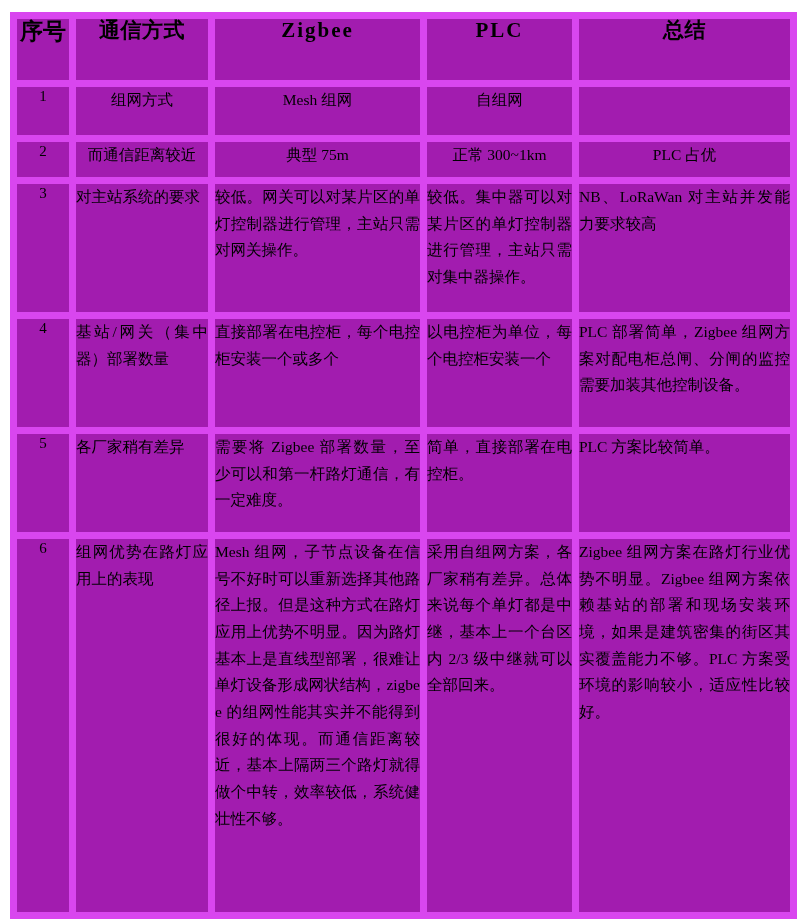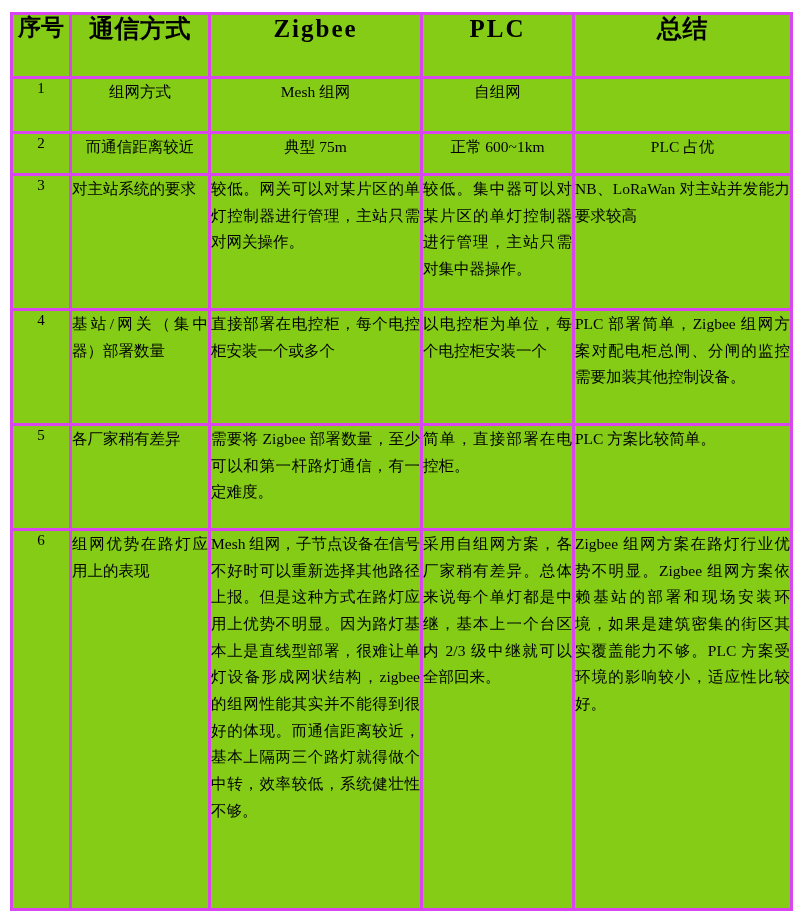--- a/index.html
+++ b/index.html
@@ -32,24 +32,24 @@
   }
 
   table.cmp col.c-no    { width: 59px; }
   table.cmp col.c-mode  { width: 139px; }
   table.cmp col.c-zig   { width: 212px; }
   table.cmp col.c-plc   { width: 152px; }
   table.cmp col.c-sum   { width: 218px; }
 
   table.cmp td,
   table.cmp th {
-    border: 3px solid #d946ef;
+    border: 7px solid #d946ef;
     padding: 0;
     vertical-align: top;
-    background: #84cc16;
+    background: #a21caf;
   }
 
   
   td.no, th.no {
     border-color: #7a7a7a;
     border-right-color: #7a7a7a;
   }
   td.no {
     vertical-align: middle;
     text-align: center;
@@ -57,21 +57,21 @@
     line-height: 1.2;
     font-family: "Liberation Serif", "DejaVu Serif", serif;
   }
 
   
   thead th {
     height: 61px;
     text-align: center;
     vertical-align: middle;
     font-weight: bold;
-    font-size: 25px;
+    font-size: 21px;
     line-height: 1.1;
     letter-spacing: 0.5px;
   }
   thead th.no {
     font-size: 23px;
     letter-spacing: 0;
   }
   thead th.latin {
     font-family: Liberation Serif, serif;
     letter-spacing: 2px;
@@ -129,21 +129,21 @@
         <td class="cell">组网方式</td>
         <td class="cell">Mesh 组网</td>
         <td class="cell">自组网</td>
         <td class="cell"></td>
       </tr>
 
       <tr class="r2">
         <td class="no">2</td>
         <td class="cell">而通信距离较近</td>
         <td class="cell">典型 75m</td>
-        <td class="cell">正常 600~1km</td>
+        <td class="cell">正常 300~1km</td>
         <td class="cell">PLC 占优</td>
       </tr>
 
       <tr class="r3">
         <td class="no">3</td>
         <td class="cell">对主站系统的要求</td>
         <td class="cell">较低。网关可以对某片区的单灯控制器进行管理，主站只需对网关操作。</td>
         <td class="cell">较低。集中器可以对某片区的单灯控制器进行管理，主站只需对集中器操作。</td>
         <td class="cell">NB、LoRaWan 对主站并发能力要求较高</td>
       </tr>

